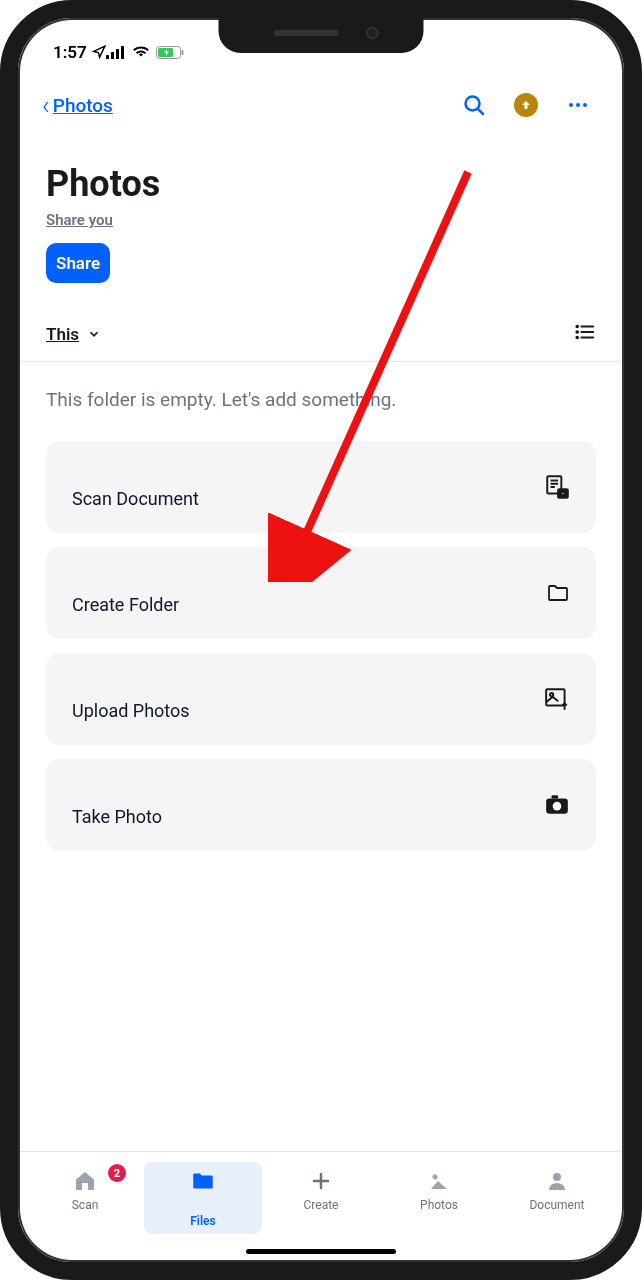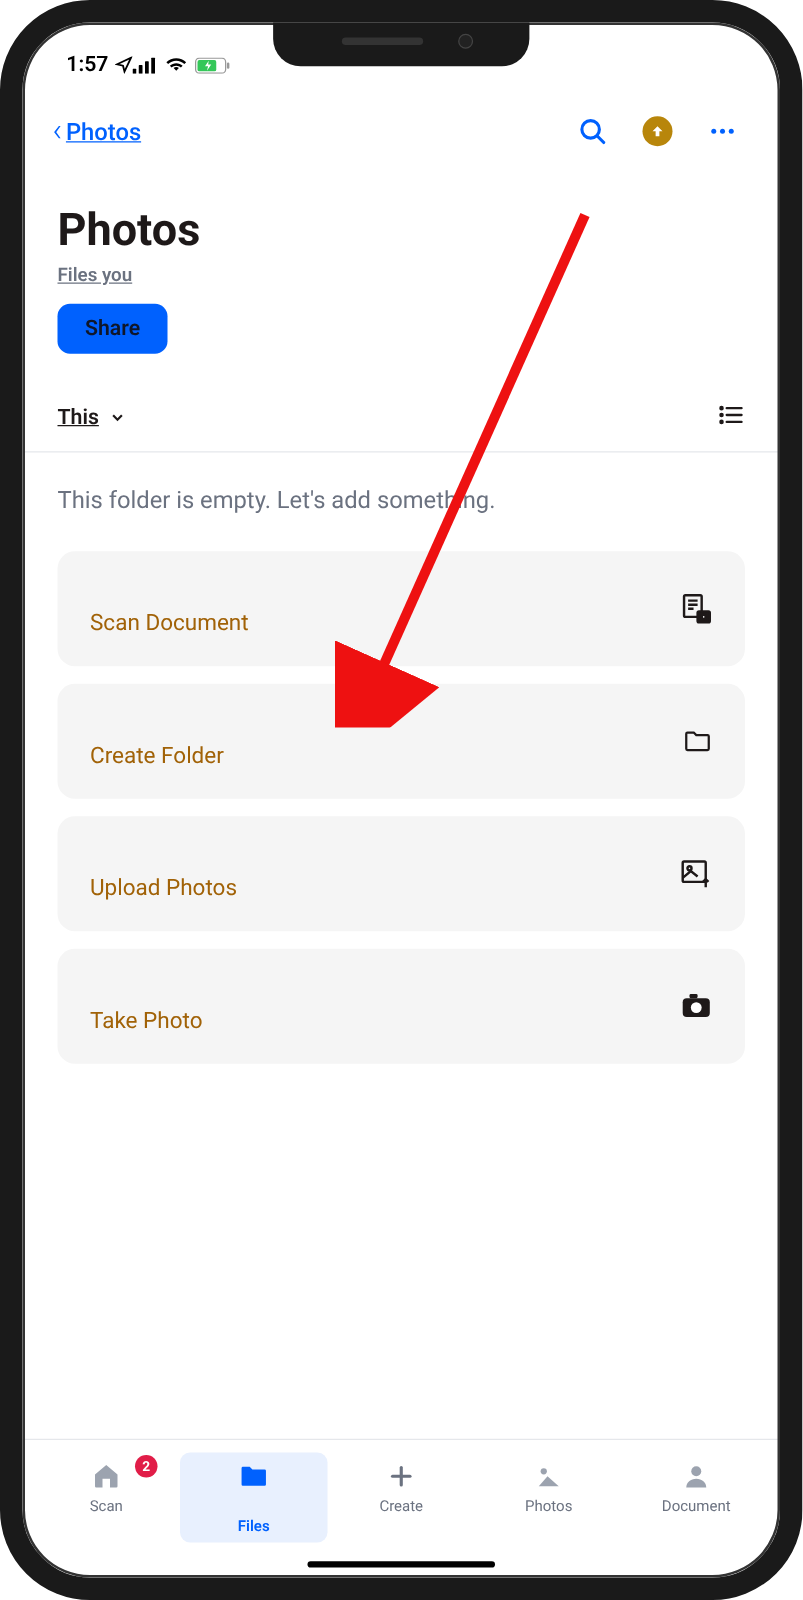--- a/index.html
+++ b/index.html
@@ -134,23 +134,23 @@
     }
     .access-text {
       color: #6b7280;
       font-size: 15px;
       font-weight: 600;
       text-decoration: underline;
       margin-bottom: 14px;
     }
     .share-btn {
       background: #0061fe;
-      color: #0f172a;
+      color: #fef9c3;
       border: none;
-      padding: 10px 22px;
+      padding: 10px 10px;
       border-radius: 10px;
       font-size: 17px;
       font-weight: 600;
     }
     .sort-row {
       display: flex;
       align-items: center;
       justify-content: space-between;
       padding: 38px 28px 14px;
       border-bottom: 1px solid #e5e7eb;
@@ -177,21 +177,21 @@
       background: #f5f5f5;
       border-radius: 14px;
       padding: 24px 26px;
       display: flex;
       align-items: center;
       justify-content: space-between;
       margin-bottom: 14px;
     }
     .action-label {
       font-size: 18px;
-      color: #a16207;
+      color: #0f172a;
       margin-top: 23px;
     }
     .arrow {
       position: absolute;
       top: -200px;
       left: 250px;
       z-index: 50;
       pointer-events: none;
     }
     .bottom-nav {
@@ -311,21 +311,21 @@
       <svg width="24" height="24" viewBox="0 0 24 24" fill="#0061fe">
           <circle cx="5" cy="12" r="2"></circle>
           <circle cx="12" cy="12" r="2"></circle>
           <circle cx="19" cy="12" r="2"></circle>
         </svg>
     </div>
   </div>
 
   <div class="title-section">
     <h1 class="page-title">Photos</h1>
-    <div class="access-text">Files you</div>
+    <div class="access-text">Share you</div>
     <button class="share-btn">Share</button>
   </div>
 
   <div class="sort-row">
     <div class="sort-label">
       <span>This</span>
       <svg width="14" height="14" viewBox="0 0 24 24" fill="none" stroke="#1e1919" stroke-width="3">
           <polyline points="6 9 12 15 18 9"></polyline>
         </svg>
     </div>

